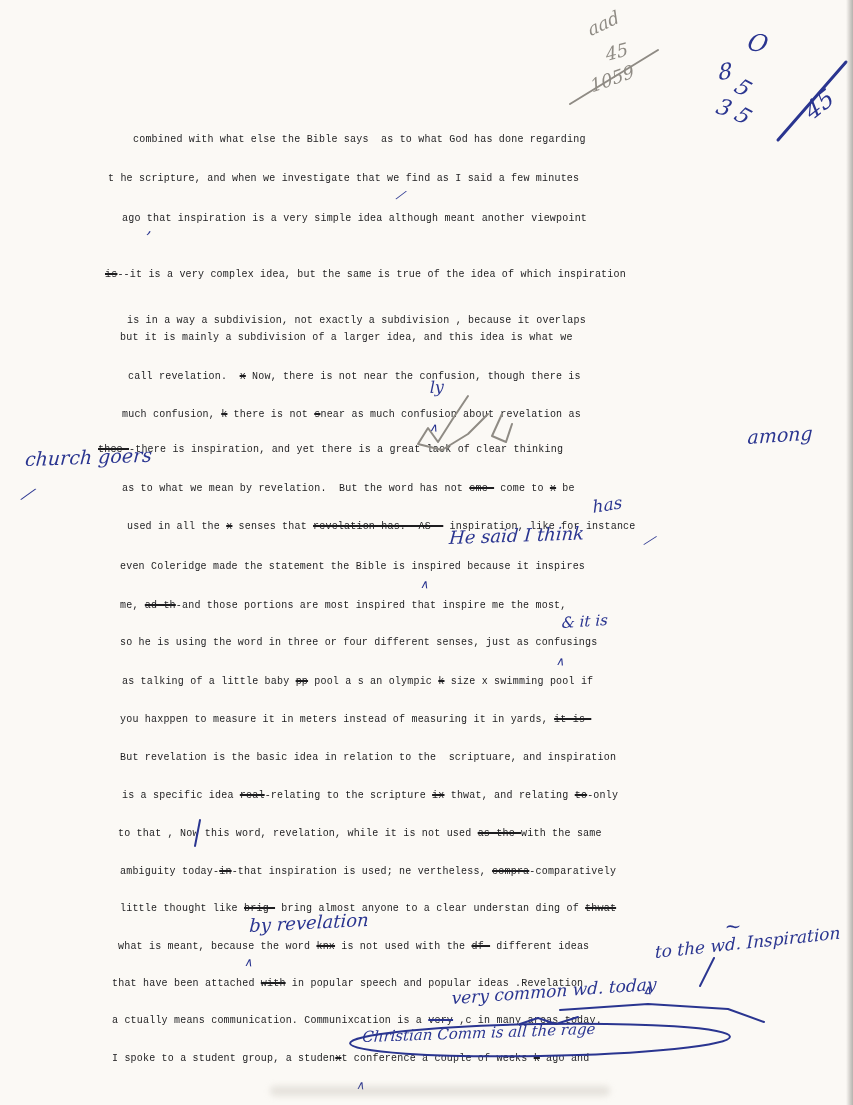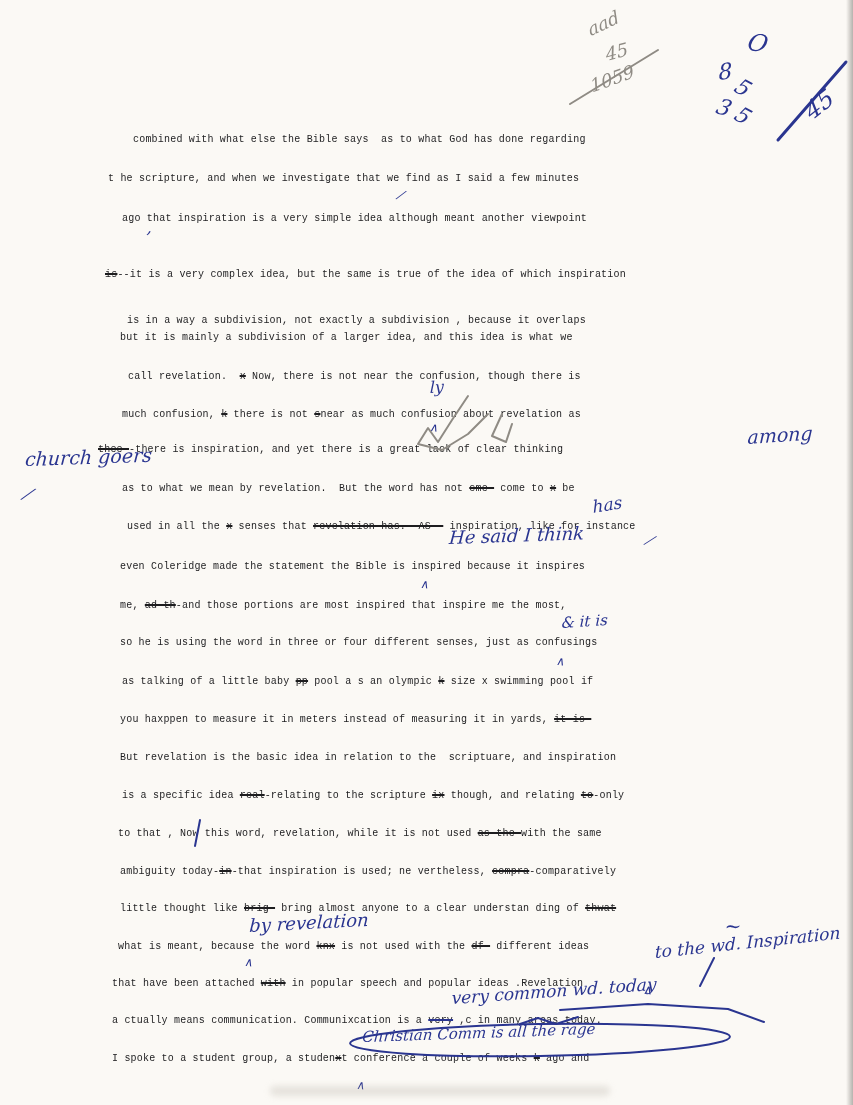--- a/index.html
+++ b/index.html
@@ -56,21 +56,21 @@
       <div class="typed-line" style="left: 122px; top: 405px;"><span>much confusion, </span><span class="strike">k</span><span> there is not </span><span class="strike">s</span><span>near as much confusion about revelation as</span></div>
       <div class="typed-line" style="left: 98px; top: 440px;"><span class="strike">thee-</span><span>-there is inspiration, and yet there is a great lack of clear thinking</span></div>
       <div class="typed-line" style="left: 122px; top: 479px;"><span>as to what we mean by revelation.  But the word has not </span><span class="strike">cme-</span><span> come to </span><span class="strike">x</span><span> be</span></div>
       <div class="typed-line" style="left: 127px; top: 517px;"><span>used in all the </span><span class="strike">x</span><span> senses that </span><span class="strike">revelation has.--AS--</span><span> inspiration, like for instance</span></div>
       <div class="typed-line" style="left: 120px; top: 557px;"><span>even Coleridge made the statement the Bible is inspired because it inspires</span></div>
       <div class="typed-line" style="left: 120px; top: 596px;"><span>me, </span><span class="strike">ad-th</span><span>-and those portions are most inspired that inspire me the most,</span></div>
       <div class="typed-line" style="left: 120px; top: 633px;"><span>so he is using the word in three or four different senses, just as confusings</span></div>
       <div class="typed-line" style="left: 122px; top: 672px;"><span>as talking of a little baby </span><span class="strike">pp</span><span> pool a s an olympic </span><span class="strike">k</span><span> size x swimming pool if</span></div>
       <div class="typed-line" style="left: 120px; top: 710px;"><span>you haxppen to measure it in meters instead of measuring it in yards, </span><span class="strike">it is-</span></div>
       <div class="typed-line" style="left: 120px; top: 748px;"><span>But revelation is the basic idea in relation to the  scriptuare, and inspiration</span></div>
-      <div class="typed-line" style="left: 122px; top: 786px;"><span>is a specific idea </span><span class="strike">real</span><span>-relating to the scripture </span><span class="strike">ix</span><span> though, and relating </span><span class="strike">to</span><span>-only</span></div>
+      <div class="typed-line" style="left: 122px; top: 786px;"><span>is a specific idea </span><span class="strike">real</span><span>-relating to the scripture </span><span class="strike">ix</span><span> thwat, and relating </span><span class="strike">to</span><span>-only</span></div>
       <div class="typed-line" style="left: 118px; top: 824px;"><span>to that , Now this word, revelation, while it is not used </span><span class="strike">as the-</span><span>with the same</span></div>
       <div class="typed-line" style="left: 120px; top: 862px;"><span>ambiguity today-</span><span class="strike">in</span><span>-that inspiration is used; ne vertheless, </span><span class="strike">compra</span><span>-comparatively</span></div>
       <div class="typed-line" style="left: 120px; top: 899px;"><span>little thought like </span><span class="strike">brig-</span><span> bring almost anyone to a clear understan ding of </span><span class="strike">thwat</span></div>
       <div class="typed-line" style="left: 118px; top: 937px;"><span>what is meant, because the word </span><span class="strike">knx</span><span> is not used with the </span><span class="strike">df-</span><span> different ideas</span></div>
       <div class="typed-line" style="left: 112px; top: 974px;"><span>that have been attached </span><span class="strike">with</span><span> in popular speech and popular ideas .Revelation</span></div>
       <div class="typed-line" style="left: 112px; top: 1011px;"><span>a ctually means communication. Communixcation is a </span><span class="strike ink-strike">very</span><span> ,c in many areas today.</span></div>
       <div class="typed-line" style="left: 112px; top: 1049px;"><span>I spoke to a student group, a studen</span><span class="strike">x</span><span>t conference a couple of weeks </span><span class="strike">k</span><span> ago and</span></div>
     </div>
   <div id="ink-layer">
       <span class="hand ink" style="left: 430px; top: 378px; font-size: 16px; transform: rotate(-5deg) skewX(-6deg);">ly</span>

